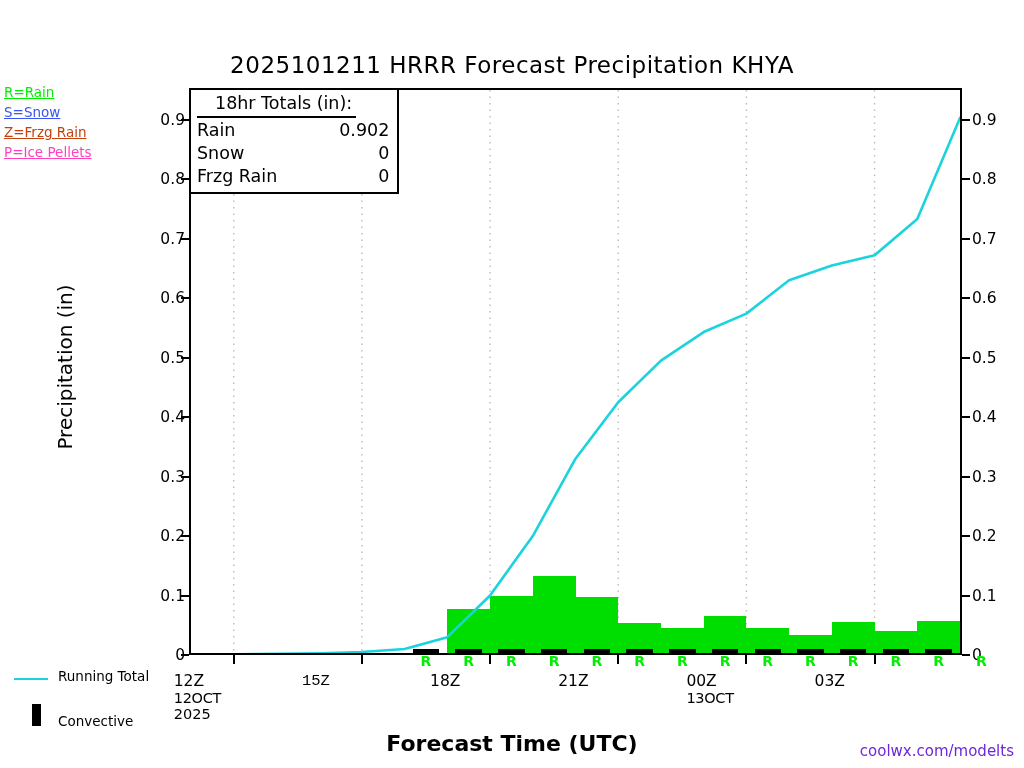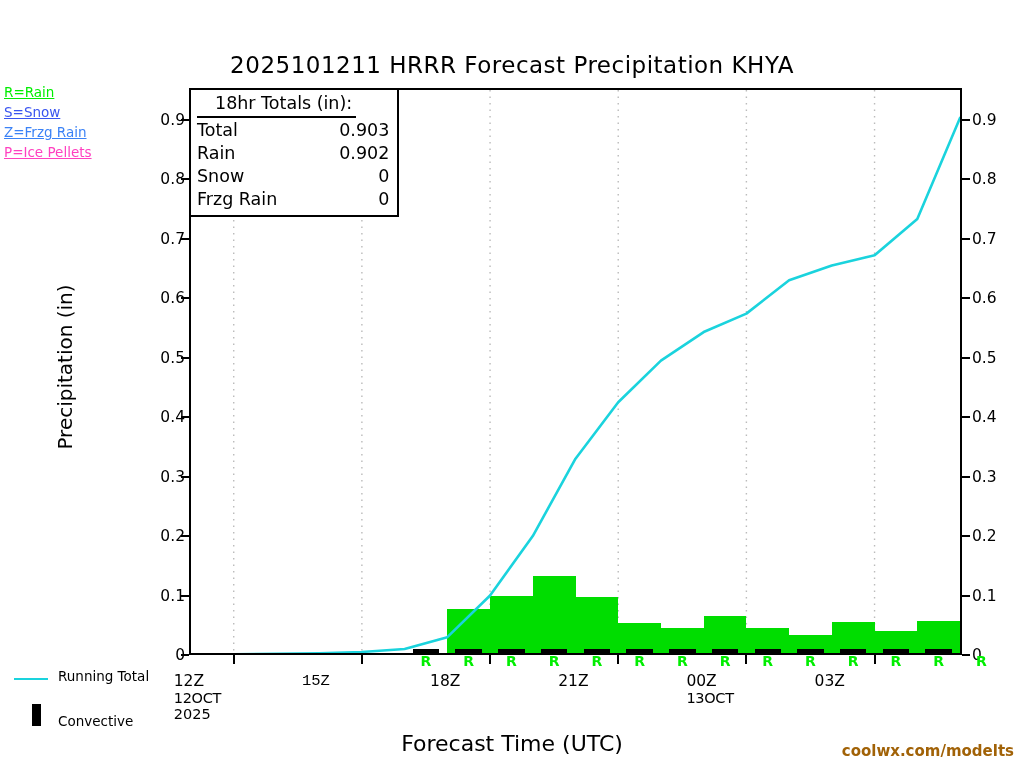--- a/index.html
+++ b/index.html
@@ -44,21 +44,21 @@
   }
   .xtick .l1{display:block;}
   .xtick .l2{display:block;font-size:14.5px;letter-spacing:-0.3px;}
   .xtick .l3{display:block;font-size:14.5px;}
   .xtickmark{position:absolute;width:2px;height:9px;background:#000;top:655px;
              transform:translateX(-50%);}
 
   
   #xaxis-title{
     left:0;top:731px;width:1024px;text-align:center;
-    font-size:22px;font-weight:normal;white-space:pre;
+    font-size:22px;font-weight:bold;white-space:pre;
   }
   #yaxis-title{
     left:-85px;top:355px;width:300px;text-align:center;
     font-size:20px;transform:rotate(-90deg);white-space:pre;
   }
 
   
   #totals-box{
     left:191px;top:90px;width:auto;padding:2px 8px 4px 6px;
     background:#fff;border-right:2px solid #000;border-bottom:2px solid #000;
@@ -86,21 +86,21 @@
              font-size:15px;white-space:pre;}
 </style>
 </head>
 <body>
 
 <div class="abs" id="chart-title">2025101211 HRRR Forecast Precipitation KHYA</div>
 
 <div class="abs" id="ptype-legend">
   <div style="color: rgb(0, 238, 0);">R=Rain</div>
   <div style="color: rgb(58, 85, 240);">S=Snow</div>
-  <div style="color: #3b82f6;">Z=Frzg Rain</div>
+  <div style="color: #c2410c;">Z=Frzg Rain</div>
   <div style="color: rgb(255, 64, 192);">P=Ice Pellets</div>
 </div>
 
 <div class="abs" id="plot-area">
   <svg id="plot-svg" width="769" height="565" viewBox="0 0 769 565">
       <line x1="42.72222222222222" y1="0" x2="42.72222222222222" y2="565" stroke="#bbbbbb" stroke-width="1.4" stroke-dasharray="1.5,5"></line>
       <line x1="170.88888888888889" y1="0" x2="170.88888888888889" y2="565" stroke="#bbbbbb" stroke-width="1.4" stroke-dasharray="1.5,5"></line>
       <line x1="299.05555555555554" y1="0" x2="299.05555555555554" y2="565" stroke="#bbbbbb" stroke-width="1.4" stroke-dasharray="1.5,5"></line>
       <line x1="427.22222222222223" y1="0" x2="427.22222222222223" y2="565" stroke="#bbbbbb" stroke-width="1.4" stroke-dasharray="1.5,5"></line>
       <line x1="555.3888888888889" y1="0" x2="555.3888888888889" y2="565" stroke="#bbbbbb" stroke-width="1.4" stroke-dasharray="1.5,5"></line>
@@ -197,24 +197,20 @@
   </div>
 
 <div class="abs" id="yaxis-title">Precipitation (in)</div>
 <div class="abs" id="xaxis-title">Forecast Time (UTC)</div>
 
 <div class="abs" id="totals-box">
   <div class="hdr">18hr Totals (in):</div>
   <table>
     <tbody>
       <tr>
-        <td class="lab">Total</td>
-        <td class="val">0.903</td>
-      </tr>
-      <tr>
         <td class="lab">Rain</td>
         <td class="val">0.902</td>
       </tr>
       <tr>
         <td class="lab">Snow</td>
         <td class="val">0</td>
       </tr>
       <tr>
         <td class="lab">Frzg Rain</td>
         <td class="val">0</td>
@@ -225,21 +221,21 @@
 
 <div class="abs" id="key-running">
   <span class="swatch" style="background: rgb(26, 211, 221);"></span>
   <span class="lbl">Running Total</span>
 </div>
 <div class="abs" id="key-convective">
   <span class="swatch" style="background: rgb(0, 0, 0);"></span>
   <span class="lbl">Convective</span>
 </div>
 
-<div class="abs" id="watermark" style="color: #a16207; font-weight: bold;">coolwx.com/modelts</div>
+<div class="abs" id="watermark" style="color: #6d28d9;">coolwx.com/modelts</div>
 
 <div class="abs" style="left: 191px; top: 653px; width: 769px; height: 22px;">
     <span class="abs" style="left: 234.972px; top: 0px; transform: translateX(-50%); font-size: 14px; color: rgb(0, 238, 0); font-weight: bold;">R</span>
     <span class="abs" style="left: 277.694px; top: 0px; transform: translateX(-50%); font-size: 14px; color: rgb(0, 238, 0); font-weight: bold;">R</span>
     <span class="abs" style="left: 320.417px; top: 0px; transform: translateX(-50%); font-size: 14px; color: rgb(0, 238, 0); font-weight: bold;">R</span>
     <span class="abs" style="left: 363.139px; top: 0px; transform: translateX(-50%); font-size: 14px; color: rgb(0, 238, 0); font-weight: bold;">R</span>
     <span class="abs" style="left: 405.861px; top: 0px; transform: translateX(-50%); font-size: 14px; color: rgb(0, 238, 0); font-weight: bold;">R</span>
     <span class="abs" style="left: 448.583px; top: 0px; transform: translateX(-50%); font-size: 14px; color: rgb(0, 238, 0); font-weight: bold;">R</span>
     <span class="abs" style="left: 491.306px; top: 0px; transform: translateX(-50%); font-size: 14px; color: rgb(0, 238, 0); font-weight: bold;">R</span>
     <span class="abs" style="left: 534.028px; top: 0px; transform: translateX(-50%); font-size: 14px; color: rgb(0, 238, 0); font-weight: bold;">R</span>

